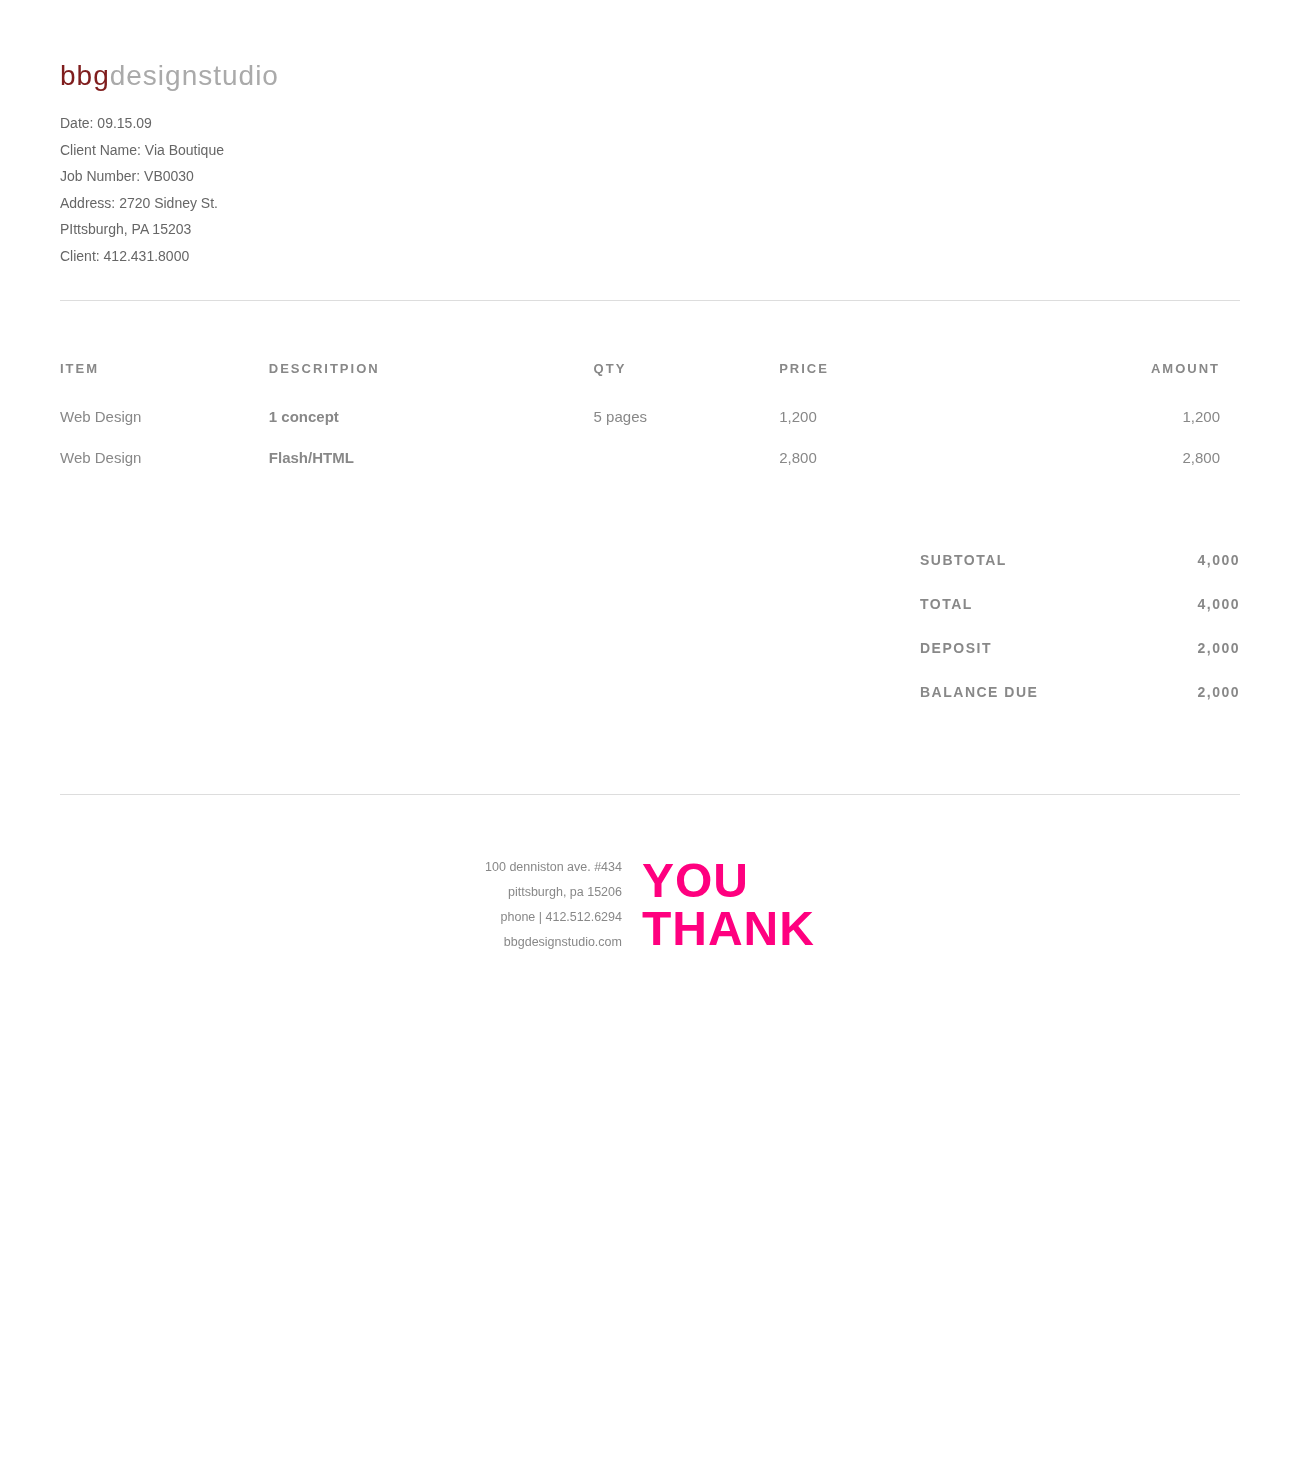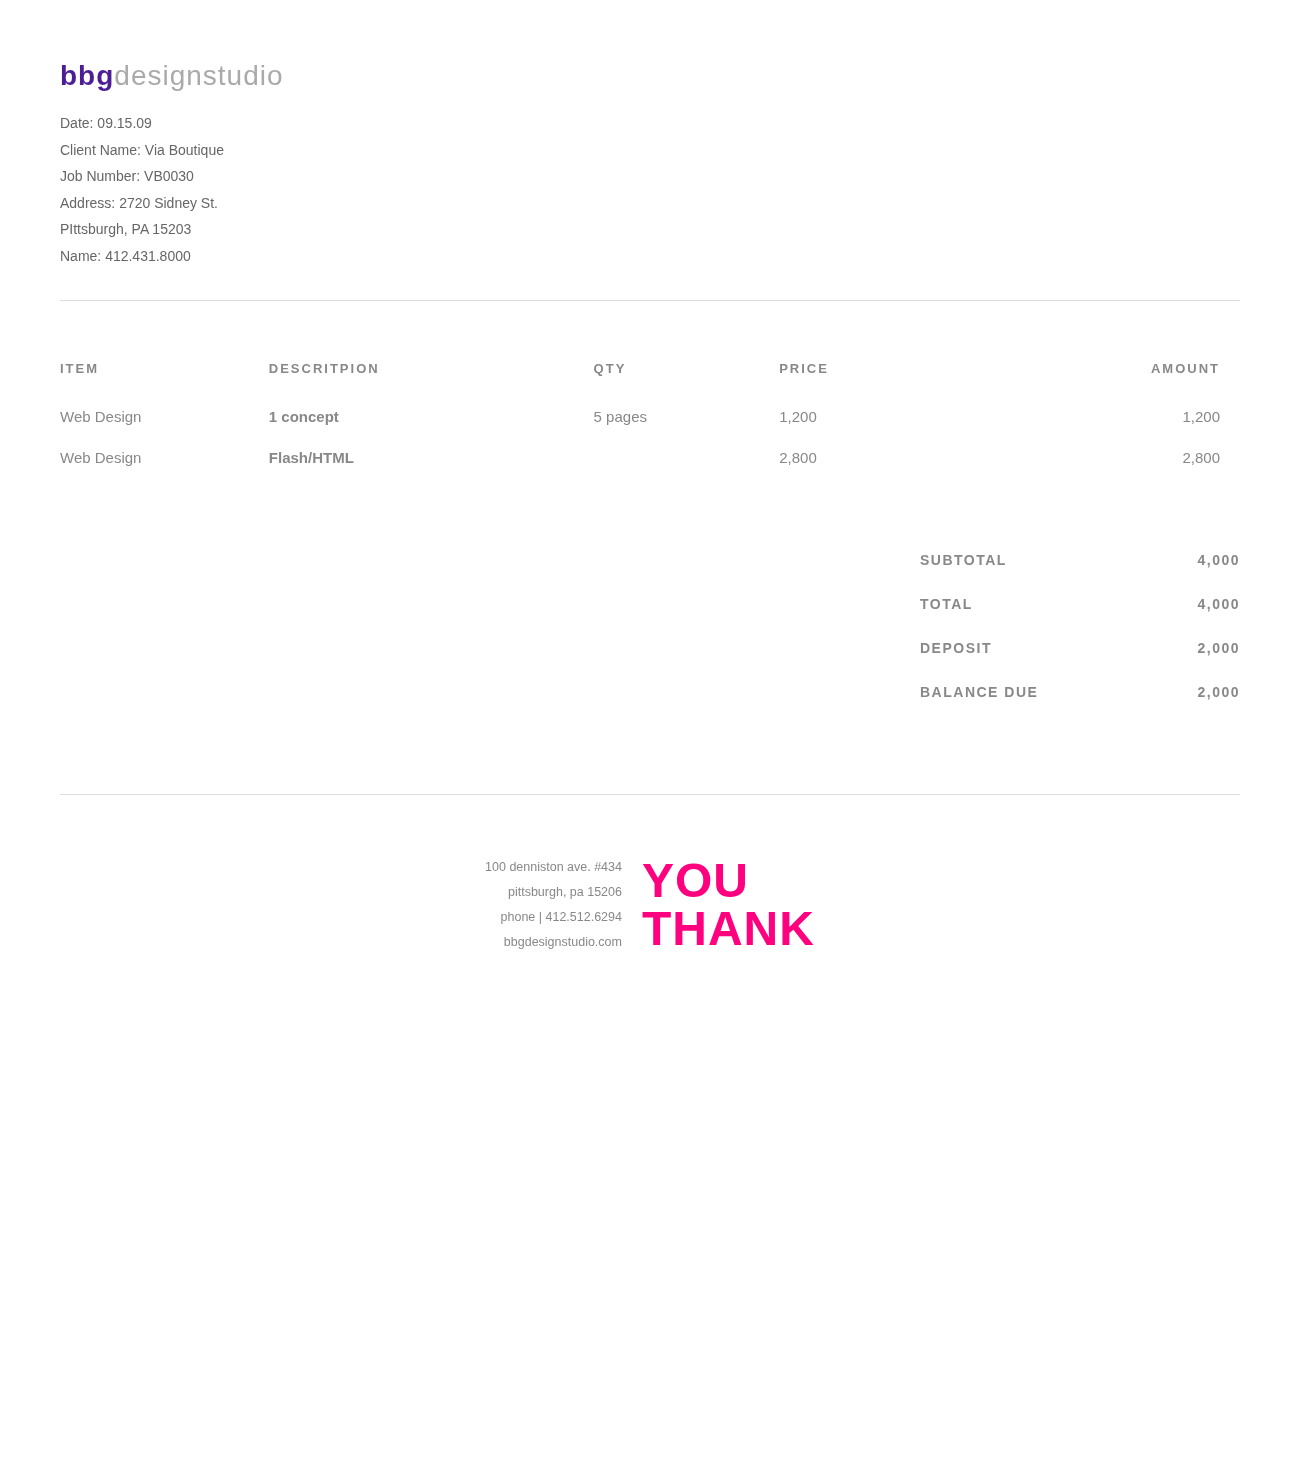--- a/index.html
+++ b/index.html
@@ -56,22 +56,22 @@
 
     .company-name {
       font-size: 28px;
       font-weight: 300;
       color: #aaa;
       letter-spacing: 1px;
       margin-bottom: 18px;
     }
 
     .company-name span.bold {
-      font-weight: 700;
-      color: #4c1d95;
+      font-weight: 400;
+      color: #7f1d1d;
     }
 
     .company-details {
       font-size: 14px;
       color: #666;
       line-height: 1.9;
     }
 
     
     .divider {
@@ -205,21 +205,21 @@
         <span>VB0030</span>
       </div>
       <div>
         <span>Address:</span>
         <span>2720 Sidney St.</span>
       </div>
       <div>
         <span>PIttsburgh, PA 15203</span>
       </div>
       <div>
-        <span>Name:</span>
+        <span>Client:</span>
         <span>412.431.8000</span>
       </div>
     </div>
   </div>
 </div>
 
 <hr class="divider">
 
 <div class="table-section">
   <table class="invoice-table">

